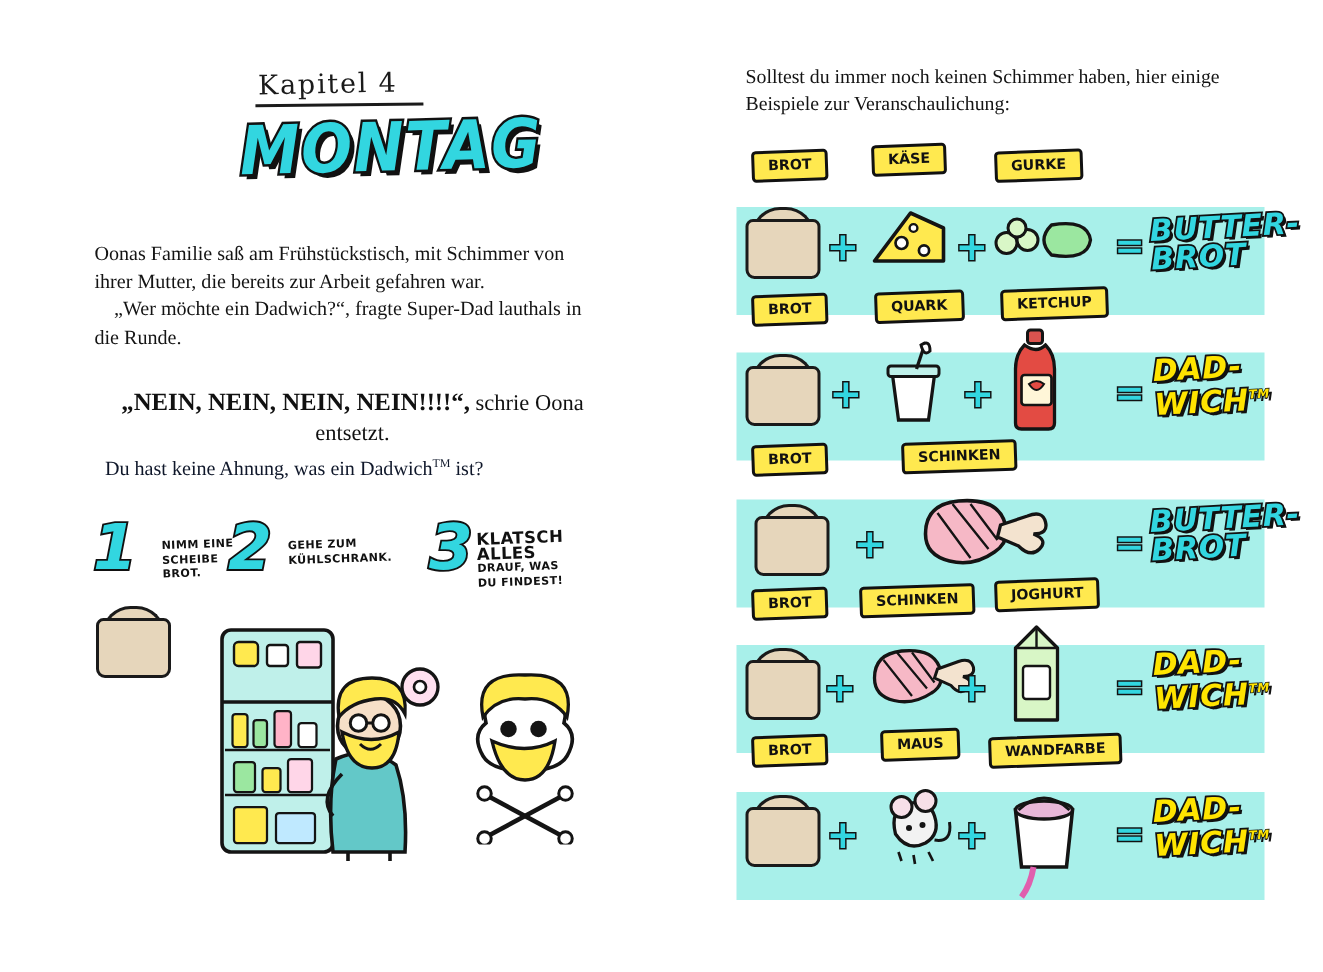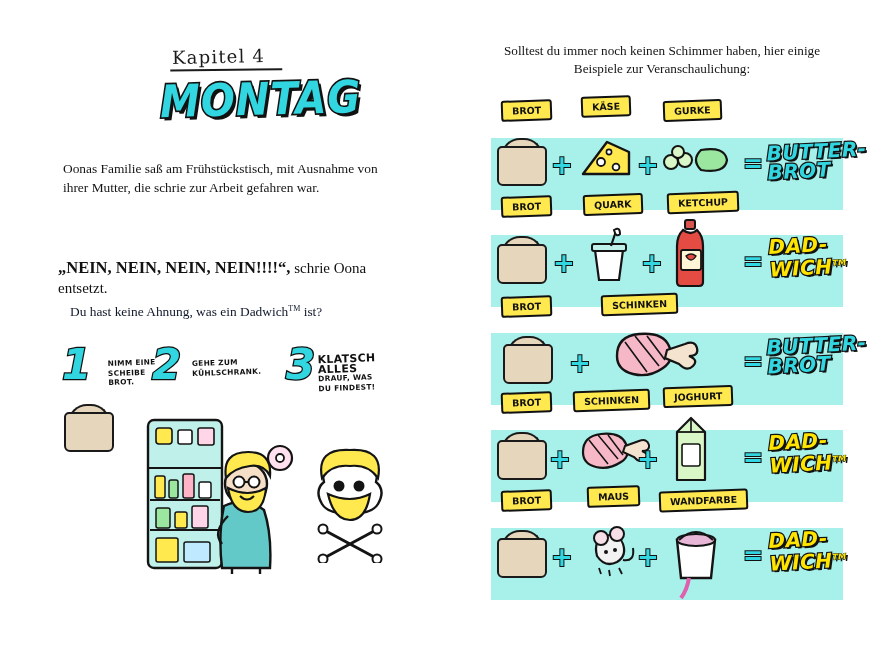--- a/index.html
+++ b/index.html
@@ -40,22 +40,22 @@
 
   .body-text{
     position:absolute;left:63px;top:160px;width:330px;
     font-size:13.4px;line-height:18.6px;color:#141414;
     text-align:left;
   }
   .body-text p{margin:0;}
   .indent{text-indent:13px;}
 
   .shout{
-    position:absolute;left:58px;top:258px;width:330px;
-    font-size:15px;line-height:20px;color:#111;
+    position:absolute;left:70px;top:258px;width:330px;
+    font-size:15px;line-height:20px;color:#111;text-align:center;
   }
   .shout b{font-weight:bold;font-size:16.5px;}
 
   .question{
     position:absolute;left:70px;top:300px;width:330px;
     font-size:13.4px;line-height:18px;color:#0f172a;
   }
   .sup{font-size:8px;vertical-align:super;}
 
   
@@ -94,21 +94,21 @@
     font-size:10px;color:#333;
   }
 
   
   .art{position:absolute;}
   .art svg{display:block;}
 
   
   .intro-right{
     position:absolute;left:56px;top:42px;width:330px;
-    font-size:13.2px;line-height:18.4px;color:#141414;text-align:center;
+    font-size:13.2px;line-height:18.4px;color:#141414;
   }
   .eqrow{
     position:absolute;left:50px;width:352px;height:72px;
     background:#a8f0ea;
   }
   .eqline{position:absolute;left:50px;width:392px;height:110px;}
   .ribbon{
     position:absolute;
     font-family:"DejaVu Sans", sans-serif;font-weight:bold;font-size:9.5px;
     color:#111;background:#ffe94f;border:2px solid #111;
@@ -141,21 +141,22 @@
 <body>
 
 <div class="spread">
 
   <div class="page page-left">
 
     <div class="chapter-label">Kapitel 4</div>
     <div class="montag">MONTAG</div>
 
     <div class="body-text">
-      <p>Oonas Familie saß am Frühstückstisch, mit Ausnahme von ihrer Mutter, die schrie zur Arbeit gefahren war.</p>
+      <p>Oonas Familie saß am Frühstückstisch, mit Schimmer von ihrer Mutter, die bereits zur Arbeit gefahren war.</p>
+      <p class="indent">„Wer möchte ein Dadwich?“, fragte Super-Dad lauthals in die Runde.</p>
     </div>
 
     <div class="shout">
       <b>„NEIN, NEIN, NEIN, NEIN!!!!“,</b><span> schrie Oona entsetzt.</span>
     </div>
 
     <div class="question">
       <span>Du hast keine Ahnung, was ein Dadwich</span><span class="sup">TM</span><span> ist?</span>
     </div>
 

